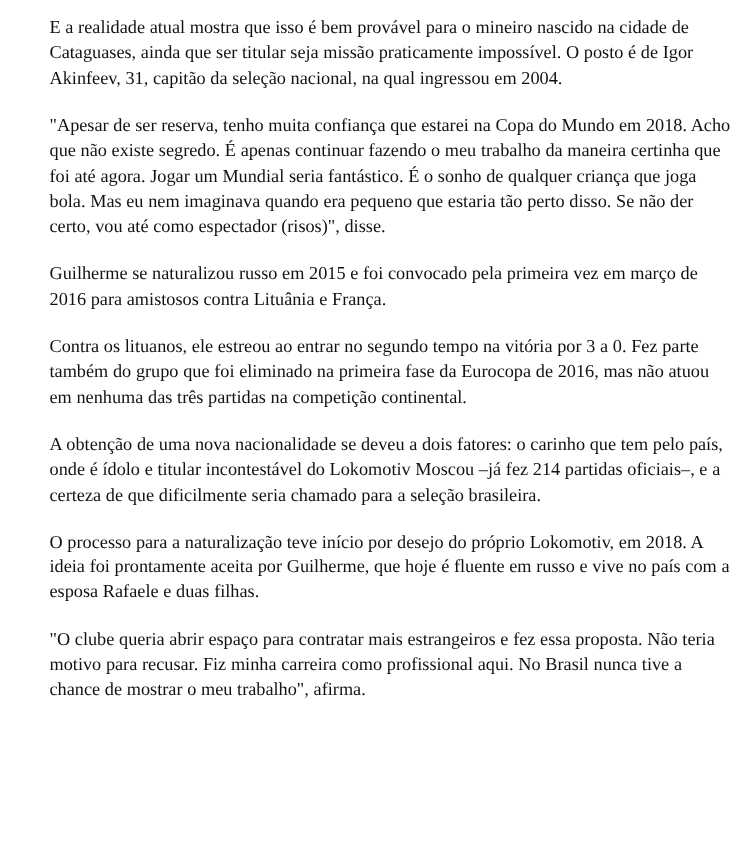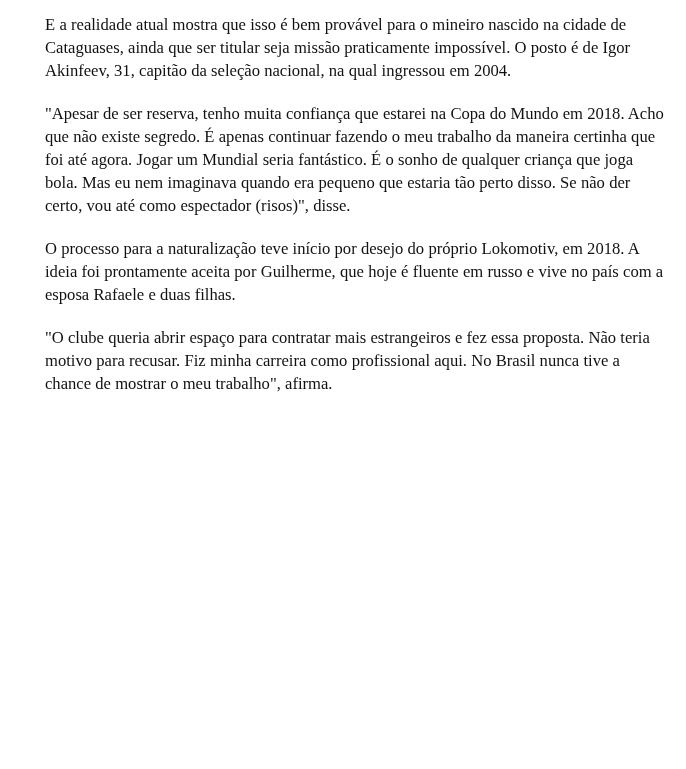--- a/index.html
+++ b/index.html
@@ -33,16 +33,19 @@
     margin-bottom: 0;
   }
 </style>
 </head>
 <body>
 
 <div class="page">
   <div class="article-body">
     <p>E a realidade atual mostra que isso é bem provável para o mineiro nascido na cidade de Cataguases, ainda que ser titular seja missão praticamente impossível. O posto é de Igor Akinfeev, 31, capitão da seleção nacional, na qual ingressou em 2004.</p>
     <p>"Apesar de ser reserva, tenho muita confiança que estarei na Copa do Mundo em 2018. Acho que não existe segredo. É apenas continuar fazendo o meu trabalho da maneira certinha que foi até agora. Jogar um Mundial seria fantástico. É o sonho de qualquer criança que joga bola. Mas eu nem imaginava quando era pequeno que estaria tão perto disso. Se não der certo, vou até como espectador (risos)", disse.</p>
+    <p>Guilherme se naturalizou russo em 2015 e foi convocado pela primeira vez em março de 2016 para amistosos contra Lituânia e França.</p>
+    <p>Contra os lituanos, ele estreou ao entrar no segundo tempo na vitória por 3 a 0. Fez parte também do grupo que foi eliminado na primeira fase da Eurocopa de 2016, mas não atuou em nenhuma das três partidas na competição continental.</p>
+    <p>A obtenção de uma nova nacionalidade se deveu a dois fatores: o carinho que tem pelo país, onde é ídolo e titular incontestável do Lokomotiv Moscou –já fez 214 partidas oficiais–, e a certeza de que dificilmente seria chamado para a seleção brasileira.</p>
     <p>O processo para a naturalização teve início por desejo do próprio Lokomotiv, em 2018. A ideia foi prontamente aceita por Guilherme, que hoje é fluente em russo e vive no país com a esposa Rafaele e duas filhas.</p>
     <p>"O clube queria abrir espaço para contratar mais estrangeiros e fez essa proposta. Não teria motivo para recusar. Fiz minha carreira como profissional aqui. No Brasil nunca tive a chance de mostrar o meu trabalho", afirma.</p>
   </div>
 </div>
 
 </body></html>

